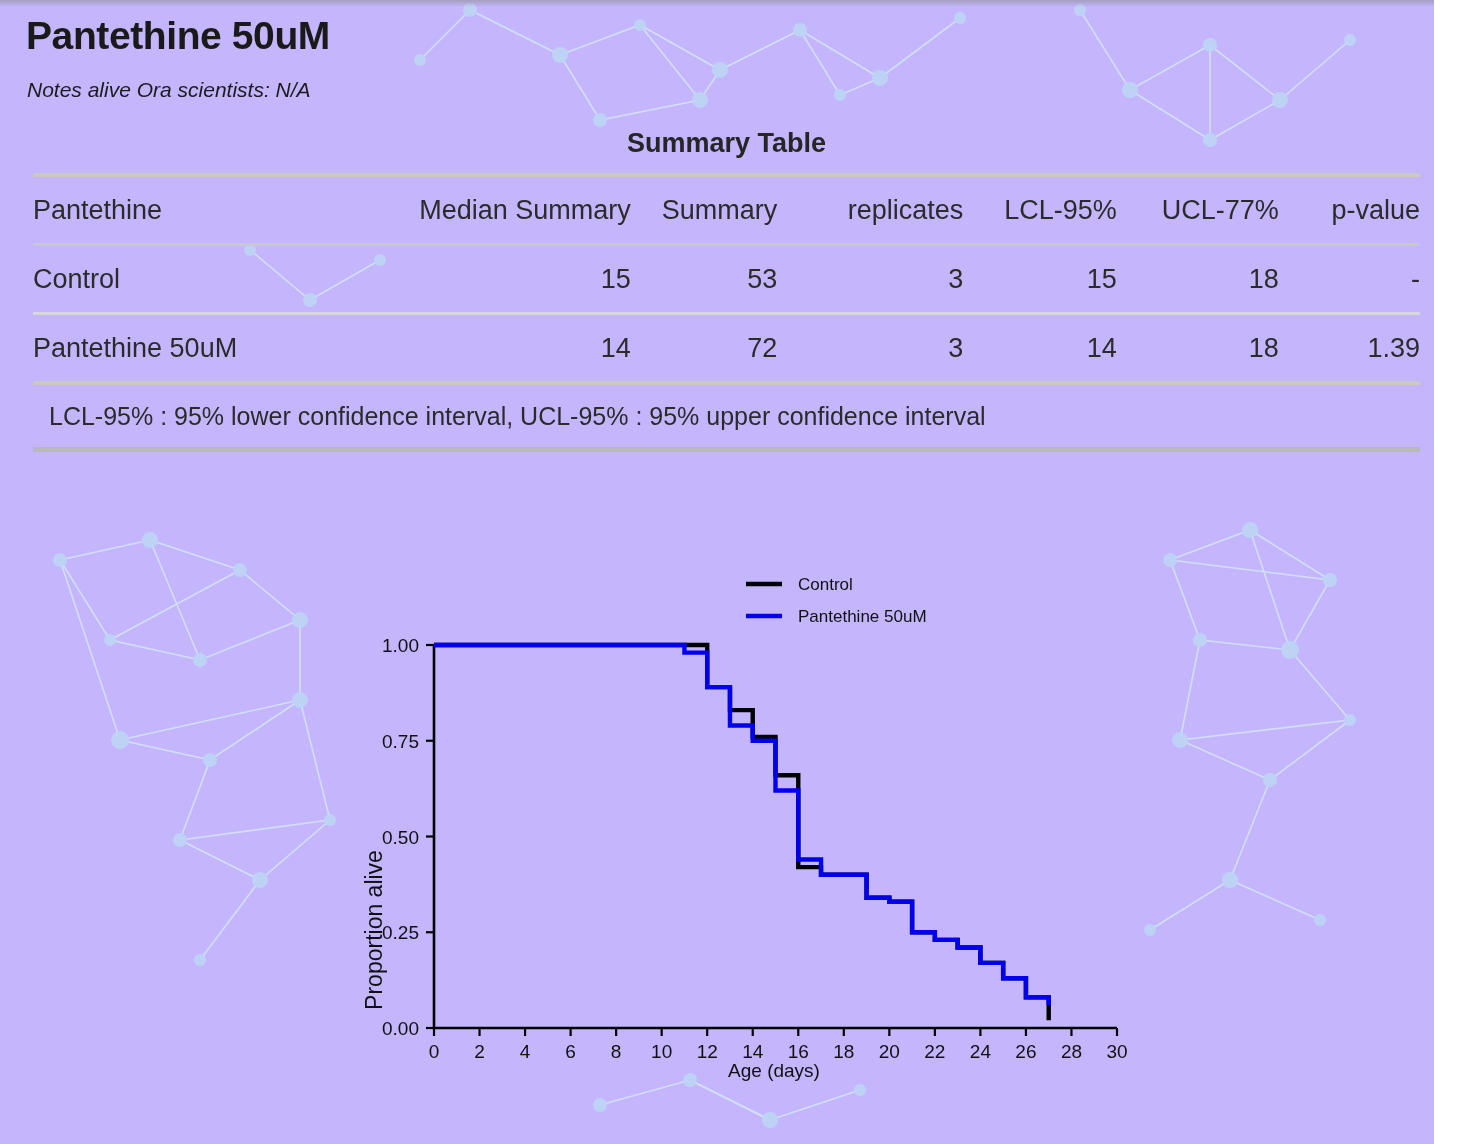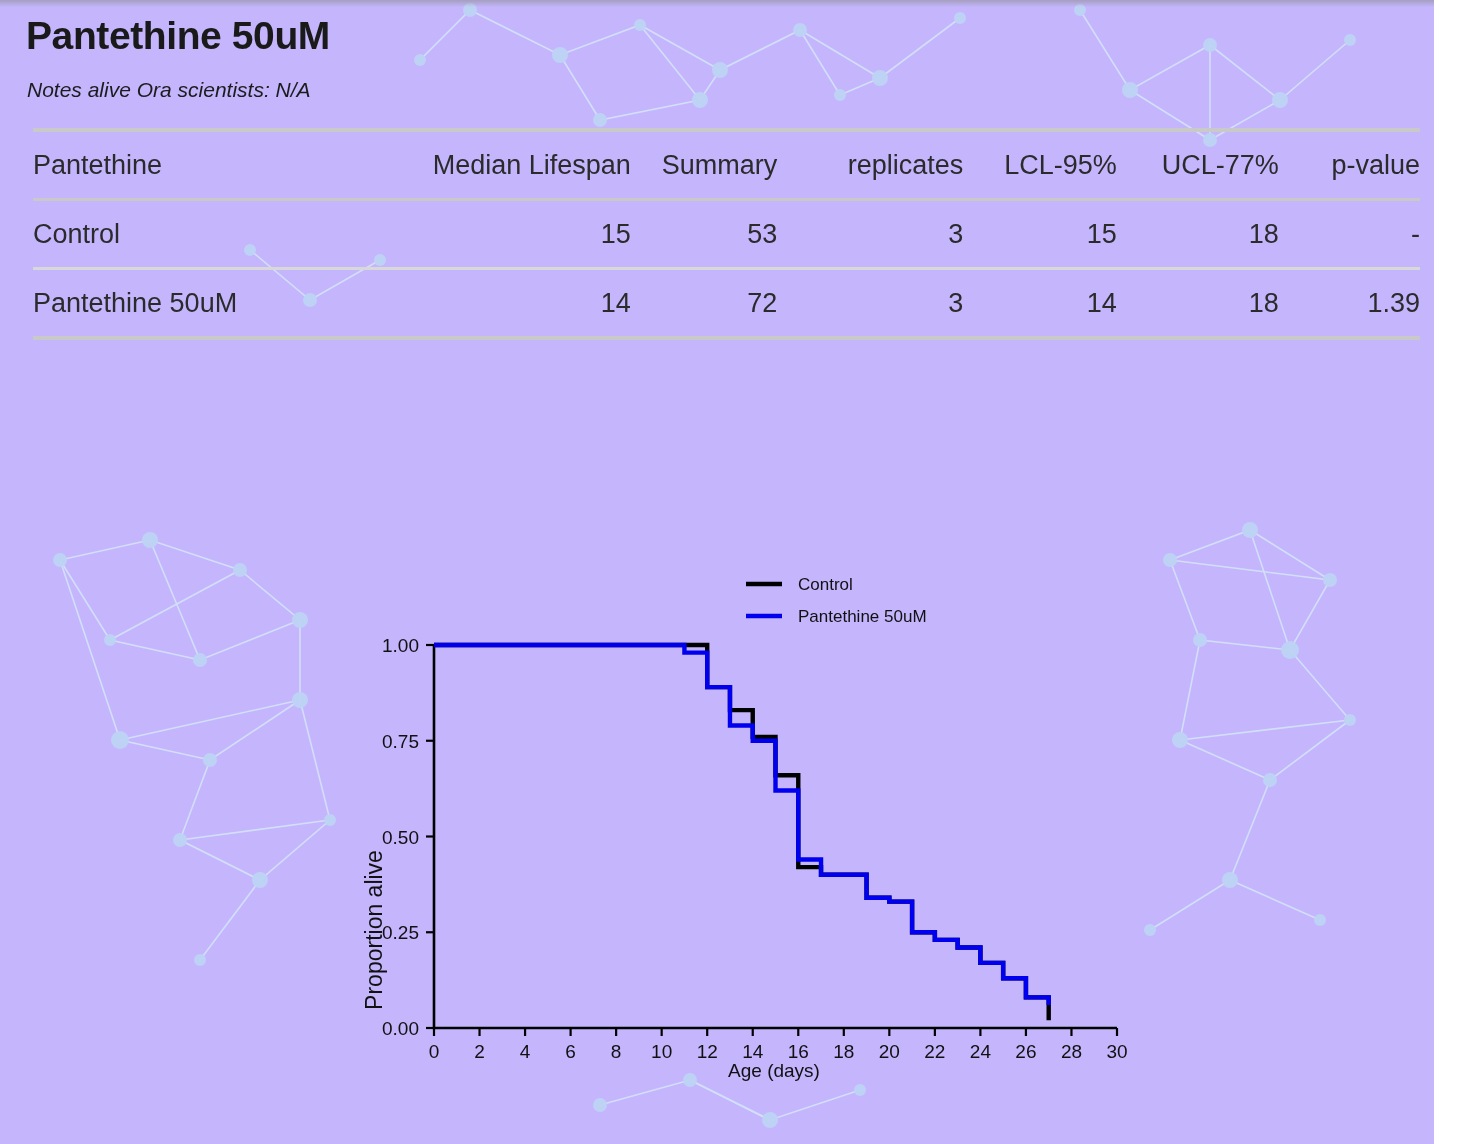--- a/index.html
+++ b/index.html
@@ -174,34 +174,35 @@
   </svg>
 
   <div id="topshadow"></div>
 
   <div id="content">
 
     <div id="title">Pantethine 50uM</div>
     <div id="subtitle">Notes alive Ora scientists: N/A</div>
 
     <div id="table-wrap">
+      <div id="table-caption">Summary Table</div>
       <table class="summary">
         <colgroup>
           <col class="c0">
             <col class="c1">
             <col class="c2">
             <col class="c3">
             <col class="c4">
             <col class="c5">
             <col class="c6">
         </colgroup>
         <thead>
           <tr>
             <th class="left">Pantethine</th>
-            <th class="num">Median Lifespan</th>
+            <th class="num">Median Summary</th>
             <th class="num">Summary</th>
             <th class="num">replicates</th>
             <th class="num">LCL-95%</th>
             <th class="num">UCL-77%</th>
             <th class="num">p-value</th>
           </tr>
         </thead>
         <tbody>
           <tr class="r1">
             <td class="left">Control</td>
@@ -216,20 +217,21 @@
             <td class="left">Pantethine 50uM</td>
             <td class="num">14</td>
             <td class="num">72</td>
             <td class="num">3</td>
             <td class="num">14</td>
             <td class="num">18</td>
             <td class="num">1.39</td>
           </tr>
         </tbody>
       </table>
+      <div id="table-note">LCL-95% : 95% lower confidence interval, UCL-95% : 95% upper confidence interval</div>
     </div>
 
     <div id="chart-area">
       <svg class="km" width="1474" height="610" viewBox="0 0 1474 610">
         <g id="km-legend">
             <line x1="746" y1="64" x2="782" y2="64" stroke="#000000" stroke-width="4.4"></line>
             <text class="legendtext" x="798" y="70">Control</text>
             <line x1="746" y1="96" x2="782" y2="96" stroke="#0000ee" stroke-width="4.4"></line>
             <text class="legendtext" x="798" y="102">Pantethine 50uM</text>
           </g>

